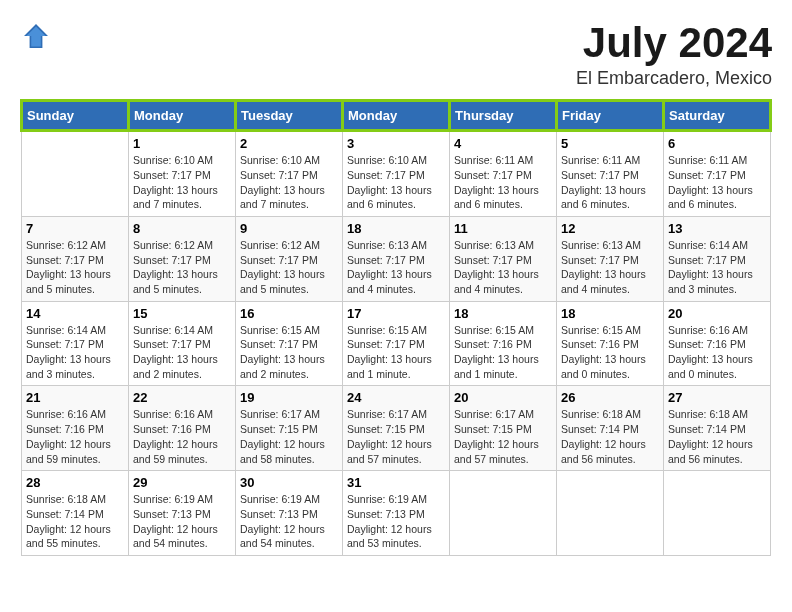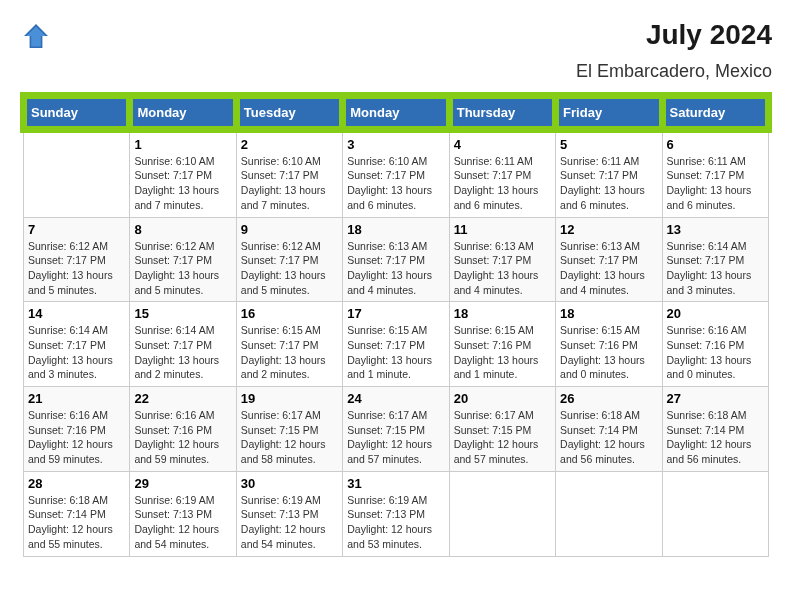--- a/index.html
+++ b/index.html
@@ -22,43 +22,43 @@
     }
     .logo-icon {
       width: 32px;
       height: 32px;
       margin-right: 2px;
     }
     .title-block {
       text-align: right;
     }
     .month-title {
-      font-size: 28px;
+      font-size: 42px;
       font-weight: bold;
       color: #1a1a1a;
       line-height: 1.1;
     }
     .location-title {
       font-size: 18px;
       color: #333;
-      margin-top: 10px;
+      margin-top: 2px;
     }
     table {
       width: 100%;
       border-collapse: collapse;
       font-size: 11px;
     }
     thead th {
       background-color: #2f6db5;
       color: white;
       padding: 6px 4px;
       text-align: left;
       font-size: 13px;
       font-weight: bold;
-      border: 7px solid #84cc16;
+      border: 3px solid #84cc16;
     }
     tbody td {
       border: 1px solid #ccc;
       vertical-align: top;
       padding: 4px;
       min-height: 70px;
       width: 14.28%;
     }
     .day-number {
       font-weight: bold;

